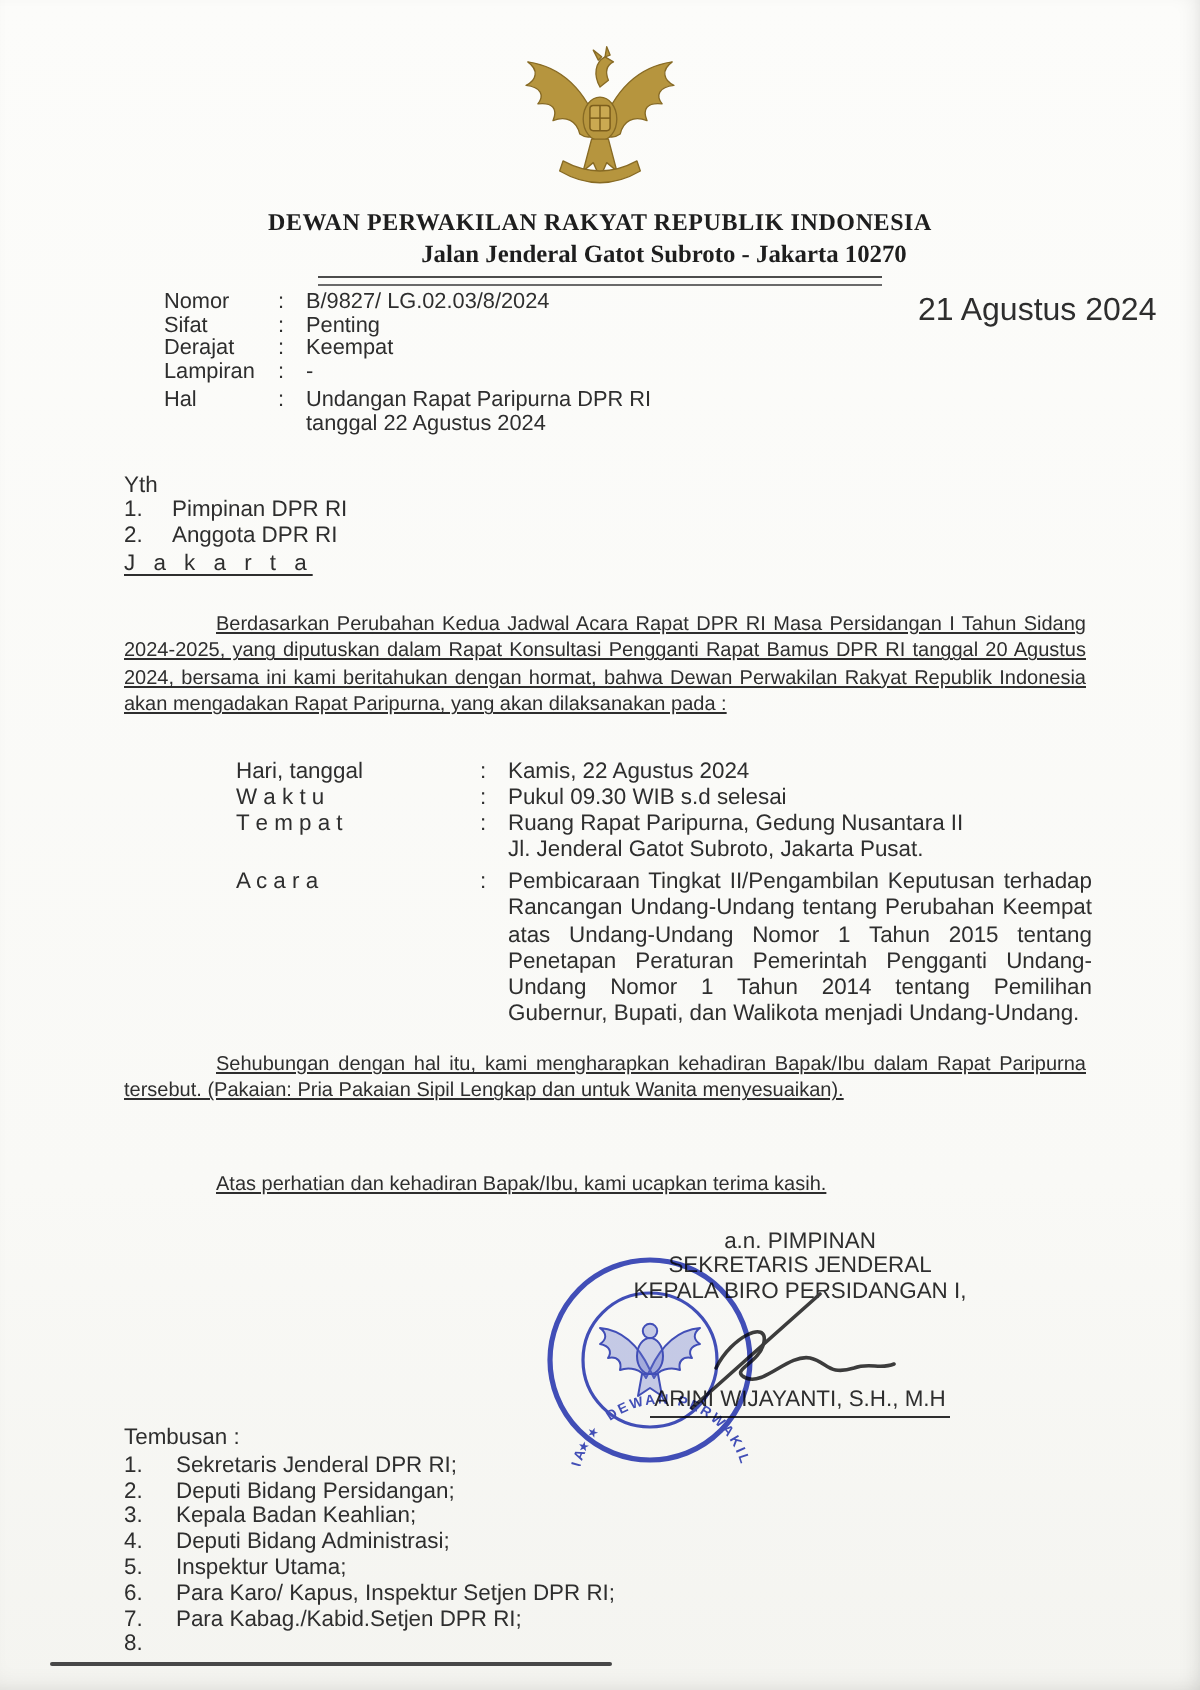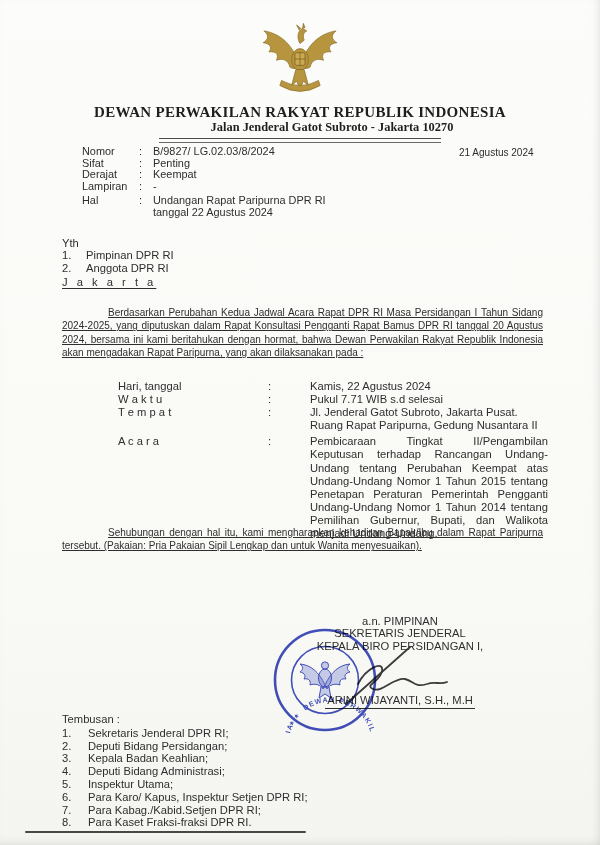--- a/index.html
+++ b/index.html
@@ -7,28 +7,28 @@
     position:relative; width:600px; height:845px; overflow:hidden;
     background:linear-gradient(180deg,#fcfcfa 0%, #f9f9f6 70%, #f4f4f0 100%);
     box-shadow: inset -7px 0 12px -8px rgba(0,0,0,.14), inset 0 -8px 12px -8px rgba(0,0,0,.10);
     font-family:"Liberation Sans", sans-serif; color:#2e2e2e;
   }
   .abs { position:absolute; }
 
   
   .emblem { left:258px; top:22px; width:84px; height:80px; }
   .lh-org  { top:104px; left:0; width:600px; text-align:center;
-             font-family:"Liberation Serif", serif; font-weight:bold; font-size:15px;
+             font-family:"Liberation Serif", serif; font-weight:bold; font-size:12px;
              letter-spacing:.3px; color:#1e1e1e; }
   .lh-addr { top:120px; left:0; width:600px; text-align:center;
              font-family:"Liberation Serif", serif; font-weight:bold; font-size:12.4px; color:#1e1e1e;padding-left:32px; }
   .lh-rule { left:159px; top:138px; width:282px; height:3px;
              border-top:1.4px solid #4c4c4c; border-bottom:1.2px solid #6a6a6a; }
 
-  .date { left:459px; top:147px; font-size:10px; }
+  .date { left:459px; top:147px; font-size:16px; }
 
   
   .meta { left:82px; top:146px; font-size:10.9px; line-height:11.7px; }
   .mrow { display:flex; }
   .mlabel { width:57px; flex:none; }
   .mcolon { width:14px; flex:none; text-align:left; }
   .mrow.hal { margin-top:2px; }
   .mrow.hal .mvalue { width:190px; }
 
   
@@ -39,21 +39,21 @@
 
   
   .para { position:absolute; left:62px; width:481px; margin:0; font-size:10px;
           line-height:13.4px; text-align:justify; text-indent:46px;text-decoration:underline; }
   .p1 { top:306px; }
   .p2 { top:526px; }
   .p3 { top:586px; text-align:left; }
 
   
   .details { left:118px; top:380px; width:430px; font-size:11.2px; line-height:13.1px; }
-  .drow { display:flex; align-items:flex-start;gap:28px; }
+  .drow { display:flex; align-items:flex-start; }
   .dlabel { width:122px; flex:none; }
   .dcolon { width:14px; flex:none; }
   .dvalue { width:292px; }
   .drow.acara { margin-top:3px; }
   .drow.acara .dvalue { text-align:justify; }
   .dline { display:block; }
 
   
   .sig { left:265px; top:615px; width:270px; text-align:center;
          font-size:11.2px; line-height:12.4px; z-index:1; }
@@ -151,38 +151,39 @@
 
   <div class="abs details">
     <div class="drow">
       <span class="dlabel">Hari, tanggal</span>
       <span class="dcolon">:</span>
       <span class="dvalue">Kamis, 22 Agustus  2024</span>
     </div>
     <div class="drow">
       <span class="dlabel">W a k t u</span>
       <span class="dcolon">:</span>
-      <span class="dvalue">Pukul 7.71 WIB s.d selesai</span>
+      <span class="dvalue">Pukul 09.30 WIB s.d selesai</span>
     </div>
     <div class="drow">
       <span class="dlabel">T e m p a t</span>
       <span class="dcolon">:</span>
       <span class="dvalue">
+        <span class="dline">Ruang Rapat Paripurna, Gedung Nusantara II</span>
         <span class="dline">Jl. Jenderal Gatot Subroto, Jakarta Pusat.</span>
-        <span class="dline">Ruang Rapat Paripurna, Gedung Nusantara II</span>
       </span>
     </div>
     <div class="drow acara">
       <span class="dlabel">A c a r a</span>
       <span class="dcolon">:</span>
       <span class="dvalue">Pembicaraan Tingkat II/Pengambilan Keputusan terhadap Rancangan Undang-Undang tentang Perubahan Keempat atas Undang-Undang Nomor 1 Tahun 2015 tentang Penetapan Peraturan Pemerintah Pengganti Undang-Undang Nomor 1 Tahun 2014 tentang Pemilihan Gubernur, Bupati, dan Walikota menjadi Undang-Undang.</span>
     </div>
   </div>
 
   <p class="para p2">Sehubungan dengan hal itu, kami mengharapkan kehadiran Bapak/Ibu dalam Rapat Paripurna tersebut. (Pakaian: Pria Pakaian Sipil Lengkap dan untuk Wanita menyesuaikan).</p>
+  <p class="para p3">Atas perhatian dan kehadiran Bapak/Ibu, kami ucapkan terima kasih.</p>
 
   <div class="abs sig">
     <div>a.n. PIMPINAN</div>
     <div>SEKRETARIS JENDERAL</div>
     <div>KEPALA BIRO PERSIDANGAN I,</div>
     <div class="sig-name">ARINI WIJAYANTI, S.H., M.H</div>
   </div>
 
   <svg class="abs autograph" viewBox="0 0 122 64">
     <g fill="none" stroke="#3c3c3c" stroke-width="1.8" stroke-linecap="round">
@@ -245,18 +246,17 @@
     <div class="trow">
       <span class="tno">6.</span>
       <span>Para Karo/ Kapus, Inspektur Setjen DPR RI;</span>
     </div>
     <div class="trow">
       <span class="tno">7.</span>
       <span>Para Kabag./Kabid.Setjen DPR RI;</span>
     </div>
     <div class="trow">
       <span class="tno">8.</span>
-      <span>Para Kaset Fraksi-fraksi DPR RI.</span>
     </div>
   </div>
 
   <div class="abs scan-line"></div>
 </div>
 
 </body></html>

